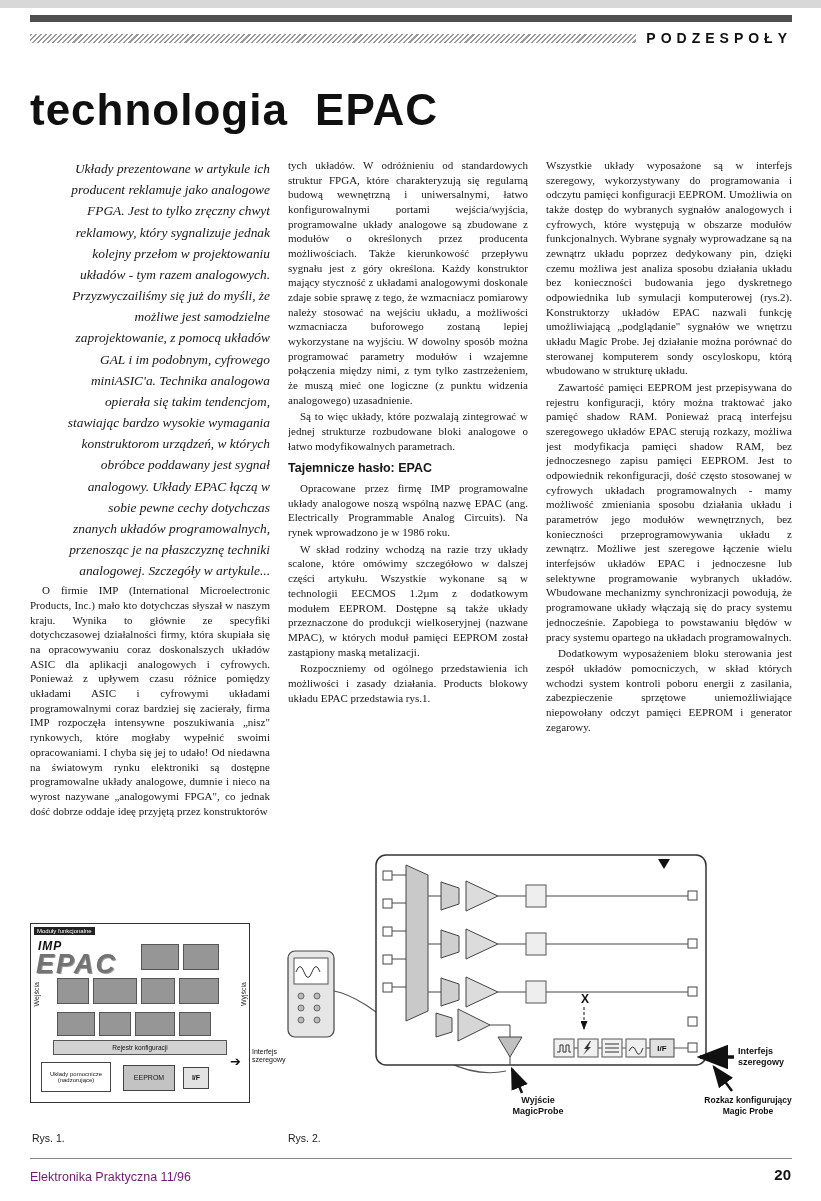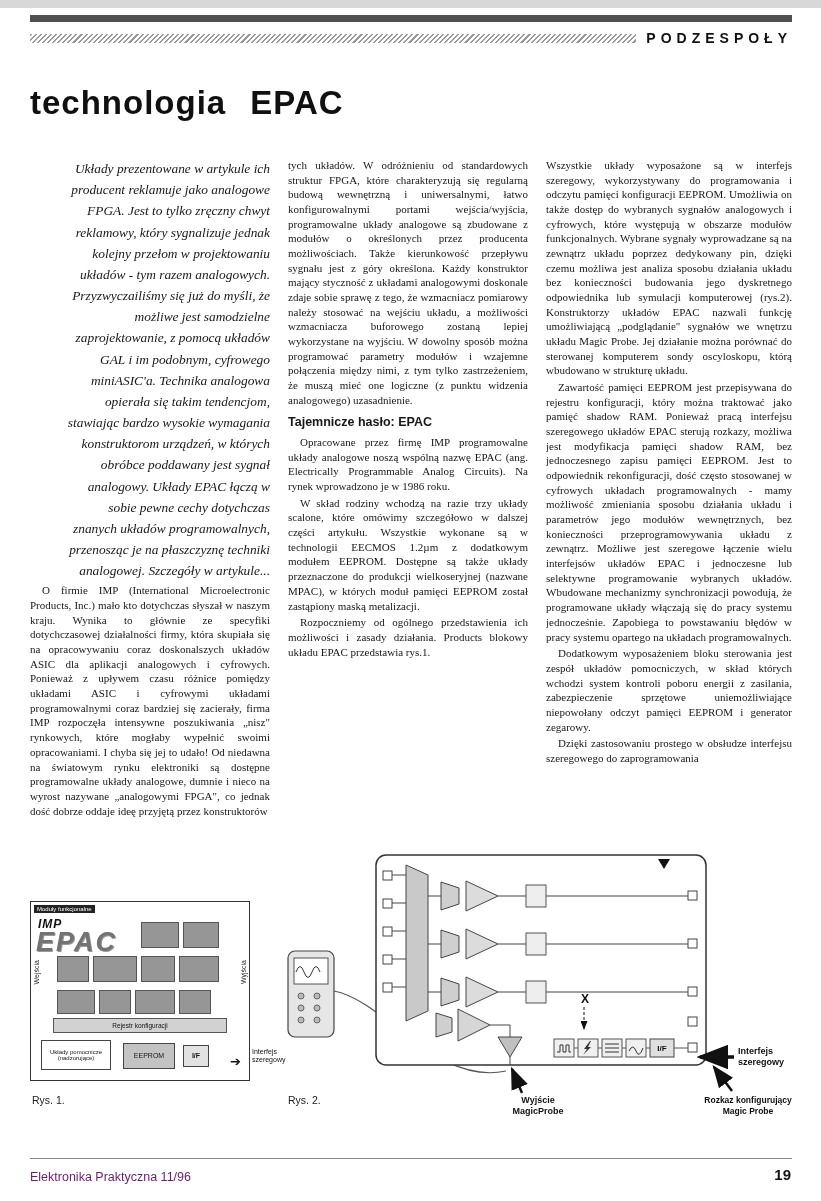--- a/index.html
+++ b/index.html
@@ -11,37 +11,37 @@
   .top-bar { position:absolute; top:7px; left:30px; right:29px; height:7px; background:#4f4f4f; }
   .header-row { position:absolute; top:22px; left:30px; right:29px; display:flex; align-items:center; gap:10px; }
   .hatch { flex:1; height:9px;
     background:repeating-linear-gradient(135deg,#9a9a9a 0 1.5px,transparent 1.5px 3.6px); }
   .section-label { font-family:"Liberation Sans",sans-serif; font-weight:bold;
     font-size:14px; letter-spacing:5px; color:#111; white-space:nowrap; }
 
   .title { position:absolute; left:30px; top:56px; width:762px;
     font-family:"Liberation Sans",sans-serif; font-weight:bold; color:#101010; line-height:1.12; }
   .title .l1 { display:block; font-size:33px; word-spacing:46px; letter-spacing:1px; }
-  .title .l2 { display:block; font-size:33px; word-spacing:14px; letter-spacing:1px; }
+  .title .l2 { display:block; font-size:44px; word-spacing:14px; letter-spacing:1px; }
 
   .col { position:absolute; top:150px; width:240px; font-size:11px; line-height:1.335;
     text-align:justify; overflow:hidden; }
   .col-left   { left:30px;  height:778px; }
   .col-middle { left:288px; height:668px; }
   .col-right  { left:546px; width:246px; height:692px; }
 
   .lead { font-style:italic; text-align:right; font-size:13.4px; line-height:1.58;
     padding-left:34px; margin:0 0 14px 0; }
   .col p { margin:0 0 2px 0; text-indent:12px; }
   .col p.noindent { text-indent:0; }
   .subhead { font-family:"Liberation Sans",sans-serif; font-weight:bold; font-size:12.5px;
     margin:7px 0 4px 0; text-align:left; }
 
   
-  .fig1 { position:absolute; left:30px; top:893px; width:218px; height:178px;
+  .fig1 { position:absolute; left:30px; top:915px; width:218px; height:178px;
     border:1.4px solid #333; background:#fff; font-family:"Liberation Sans",sans-serif; }
   .fig1 .modlabel { position:absolute; left:3px; top:3px; background:#222; color:#fff;
     font-size:6px; padding:1px 3px; }
   .fig1 .logo-top { position:absolute; left:7px; top:15px; font-size:12px; font-weight:bold;
     font-style:italic; letter-spacing:1px; color:#111; }
   .fig1 .logo-main { position:absolute; left:5px; top:25px; font-size:27px; font-weight:bold;
     font-style:italic; letter-spacing:2px; color:#737373; text-shadow:1px 1px 0 #999; }
   .fig1 .vlabel { position:absolute; font-size:7px; color:#222;
     writing-mode:vertical-rl; transform:rotate(180deg); }
   .fig1 .vlabel.in  { left:2px; top:58px; }
@@ -57,21 +57,21 @@
     background:#c3c3c3; border:1px solid #444; font-size:7px; text-align:center;
     line-height:24px; }
   .fig1 .ifbox { position:absolute; left:152px; top:143px; width:24px; height:20px;
     background:#e2e2e2; border:1px solid #444; font-size:7px; text-align:center;
     line-height:20px; font-weight:bold; }
   .fig1-serial { position:absolute; left:252px; top:1040px; width:44px; font-size:7px;
     font-family:"Liberation Sans",sans-serif; line-height:1.2; color:#111; }
   .fig1-arrow { position:absolute; left:230px; top:1046px; font-size:13px; color:#111;
     font-family:"DejaVu Sans",sans-serif; }
 
-  .caption { position:absolute; top:1086px; font-family:"Liberation Sans",sans-serif;
+  .caption { position:absolute; top:1124px; font-family:"Liberation Sans",sans-serif;
     font-size:10.5px; color:#222; }
   .cap1 { left:32px; } .cap2 { left:288px; }
 
   .fig2 { position:absolute; left:286px; top:843px; }
 
   
   .footer-rule { position:absolute; left:30px; right:29px; top:1150px; height:1px; background:#888; }
   .footer-journal { position:absolute; left:30px; top:1162px; font-family:"Liberation Sans",sans-serif;
     font-size:12.5px; color:#701a75; }
   .footer-page { position:absolute; right:30px; top:1158px; font-family:"Liberation Sans",sans-serif;
@@ -94,31 +94,31 @@
     <span class="l2">technologia EPAC</span>
   </h1>
 
   <div class="col col-left">
     <p class="lead noindent">Układy prezentowane w artykule ich producent reklamuje jako analogowe FPGA. Jest to tylko zręczny chwyt reklamowy, który sygnalizuje jednak kolejny przełom w projektowaniu układów - tym razem analogowych. Przyzwyczailiśmy się już do myśli, że możliwe jest samodzielne zaprojektowanie, z pomocą układów GAL i im podobnym, cyfrowego miniASIC'a. Technika analogowa opierała się takim tendencjom, stawiając bardzo wysokie wymagania konstruktorom urządzeń, w których obróbce poddawany jest sygnał analogowy. Układy EPAC łączą w sobie pewne cechy dotychczas znanych układów programowalnych, przenosząc je na płaszczyznę techniki analogowej. Szczegóły w artykule...</p>
     <p>O firmie IMP (International Microelectronic Products, Inc.) mało kto dotychczas słyszał w naszym kraju. Wynika to głównie ze specyfiki dotychczasowej działalności firmy, która skupiała się na opracowywaniu coraz doskonalszych układów ASIC dla aplikacji analogowych i cyfrowych. Ponieważ z upływem czasu różnice pomiędzy układami ASIC i cyfrowymi układami programowalnymi coraz bardziej się zacierały, firma IMP rozpoczęła intensywne poszukiwania „nisz" rynkowych, które mogłaby wypełnić swoimi opracowaniami. I chyba się jej to udało! Od niedawna na światowym rynku elektroniki są dostępne programowalne układy analogowe, dumnie i nieco na wyrost nazywane „analogowymi FPGA", co jednak dość dobrze oddaje ideę przyjętą przez konstruktorów</p>
   </div>
 
   <div class="col col-middle">
     <p class="noindent">tych układów. W odróżnieniu od standardowych struktur FPGA, które charakteryzują się regularną budową wewnętrzną i uniwersalnymi, łatwo konfigurowalnymi portami wejścia/wyjścia, programowalne układy analogowe są zbudowane z modułów o określonych przez producenta możliwościach. Także kierunkowość przepływu sygnału jest z góry określona. Każdy konstruktor mający styczność z układami analogowymi doskonale zdaje sobie sprawę z tego, że wzmacniacz pomiarowy należy stosować na wejściu układu, a możliwości wzmacniacza buforowego zostaną lepiej wykorzystane na wyjściu. W dowolny sposób można programować parametry modułów i wzajemne połączenia między nimi, z tym tylko zastrzeżeniem, że muszą mieć one logiczne (z punktu widzenia analogowego) uzasadnienie.</p>
+    <p>Są to więc układy, które pozwalają zintegrować w jednej strukturze rozbudowane bloki analogowe o łatwo modyfikowalnych parametrach.</p>
     <h2 class="subhead">Tajemnicze hasło: EPAC</h2>
     <p>Opracowane przez firmę IMP programowalne układy analogowe noszą wspólną nazwę EPAC (ang. Electrically Programmable Analog Circuits). Na rynek wprowadzono je w 1986 roku.</p>
     <p>W skład rodziny wchodzą na razie trzy układy scalone, które omówimy szczegółowo w dalszej części artykułu. Wszystkie wykonane są w technologii EECMOS 1.2µm z dodatkowym modułem EEPROM. Dostępne są także układy przeznaczone do produkcji wielkoseryjnej (nazwane MPAC), w których moduł pamięci EEPROM został zastąpiony maską metalizacji.</p>
     <p>Rozpoczniemy od ogólnego przedstawienia ich możliwości i zasady działania. Products blokowy układu EPAC przedstawia rys.1.</p>
   </div>
 
   <div class="col col-right">
     <p class="noindent">Wszystkie układy wyposażone są w interfejs szeregowy, wykorzystywany do programowania i odczytu pamięci konfiguracji EEPROM. Umożliwia on także dostęp do wybranych sygnałów analogowych i cyfrowych, które występują w obszarze modułów funkcjonalnych. Wybrane sygnały wyprowadzane są na zewnątrz układu poprzez dedykowany pin, dzięki czemu możliwa jest analiza sposobu działania układu bez konieczności budowania jego dyskretnego odpowiednika lub symulacji komputerowej (rys.2). Konstruktorzy układów EPAC nazwali funkcję umożliwiającą „podglądanie" sygnałów we wnętrzu układu Magic Probe. Jej działanie można porównać do sterowanej komputerem sondy oscyloskopu, którą wbudowano w strukturę układu.</p>
     <p>Zawartość pamięci EEPROM jest przepisywana do rejestru konfiguracji, który można traktować jako pamięć shadow RAM. Ponieważ pracą interfejsu szeregowego układów EPAC sterują rozkazy, możliwa jest modyfikacja pamięci shadow RAM, bez jednoczesnego zapisu pamięci EEPROM. Jest to odpowiednik rekonfiguracji, dość często stosowanej w cyfrowych układach programowalnych - mamy możliwość zmieniania sposobu działania układu i parametrów jego modułów wewnętrznych, bez konieczności przeprogramowywania układu z zewnątrz. Możliwe jest szeregowe łączenie wielu interfejsów układów EPAC i jednoczesne lub selektywne programowanie wybranych układów. Wbudowane mechanizmy synchronizacji powodują, że programowane układy włączają się do pracy systemu jednocześnie. Zapobiega to powstawaniu błędów w pracy systemu opartego na układach programowalnych.</p>
     <p>Dodatkowym wyposażeniem bloku sterowania jest zespół układów pomocniczych, w skład których wchodzi system kontroli poboru energii z zasilania, zabezpieczenie sprzętowe uniemożliwiające niepowołany odczyt pamięci EEPROM i generator zegarowy.</p>
-    <p>Dzięki zastosowaniu prostego w obsłudze interfejsu szeregowego do zaprogramowania</p>
   </div>
 
   <div class="fig1">
     <div class="modlabel">Moduły funkcjonalne</div>
     <div class="logo-top">IMP</div>
     <div class="logo-main">EPAC</div>
     <div class="vlabel in">Wejścia</div>
     <div class="vlabel out">Wyjścia</div>
 
     <div class="mod" style="left:110px; top:20px; width:36px; height:24px;"></div>
@@ -250,16 +250,16 @@
     <line x1="446" y1="240" x2="428" y2="216" stroke="#111" stroke-width="2.5" marker-end="url(#ah)"></line>
     <text x="462" y="252" text-anchor="middle" font-family="Liberation Sans, sans-serif" font-size="8.5" font-weight="bold" fill="#111">Rozkaz konfigurujący</text>
     <text x="462" y="263" text-anchor="middle" font-family="Liberation Sans, sans-serif" font-size="8.5" font-weight="bold" fill="#111">Magic Probe</text>
   </svg>
 
   <div class="caption cap1">Rys. 1.</div>
   <div class="caption cap2">Rys. 2.</div>
 
   <div class="footer-rule"></div>
   <div class="footer-journal">Elektronika Praktyczna 11/96</div>
-  <div class="footer-page">19</div>
+  <div class="footer-page">20</div>
   <div class="bottom-bar"></div>
 
 </div>
 
 </body></html>

